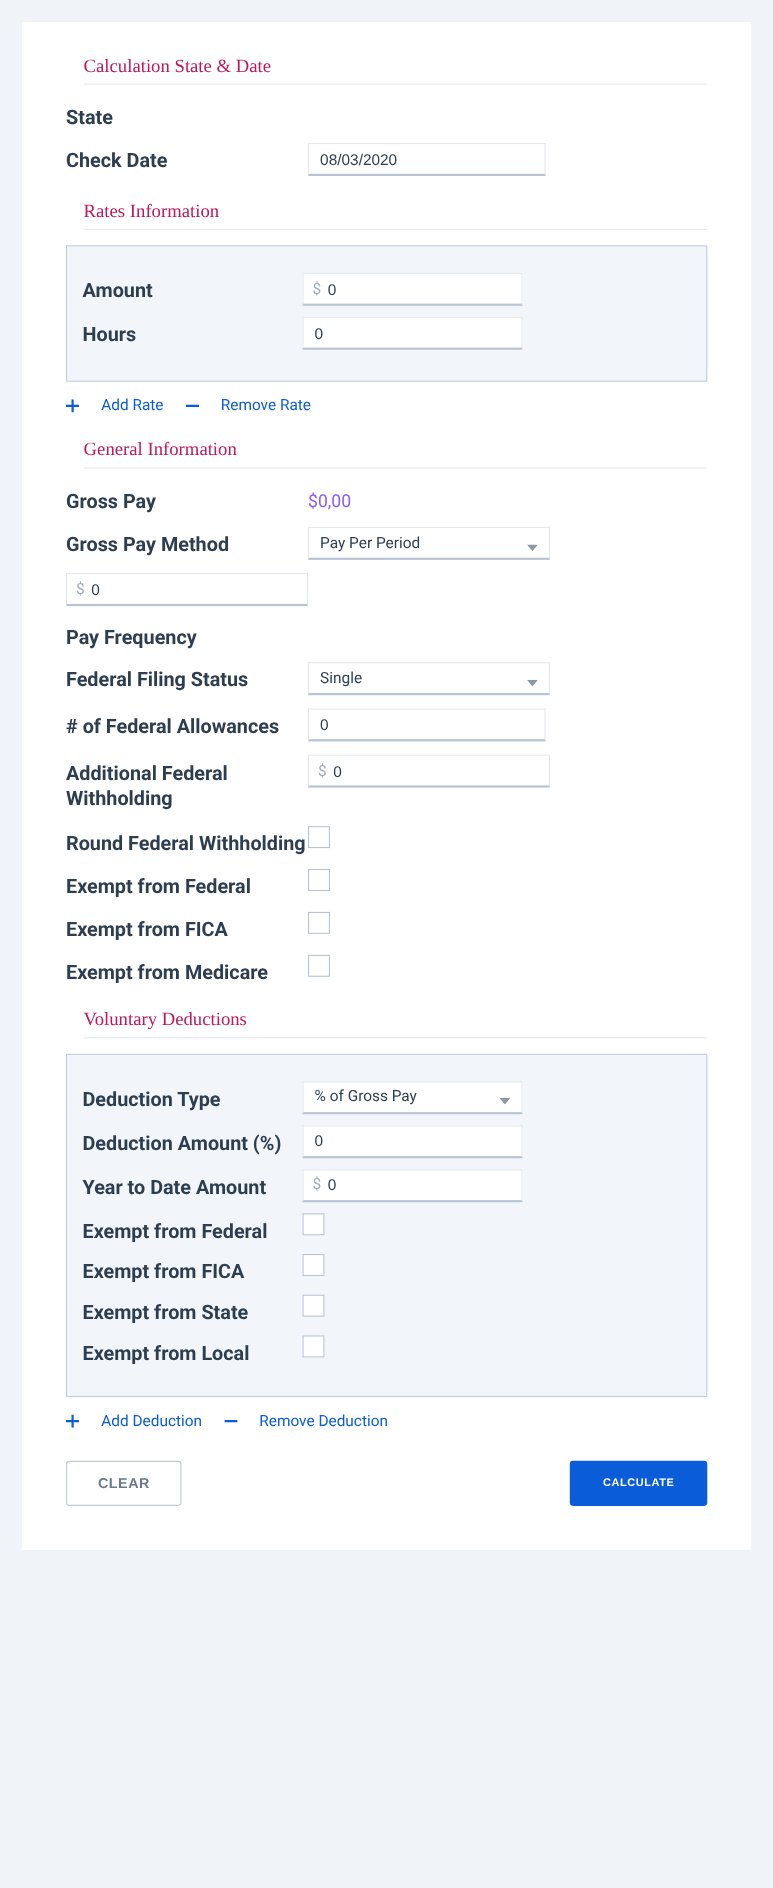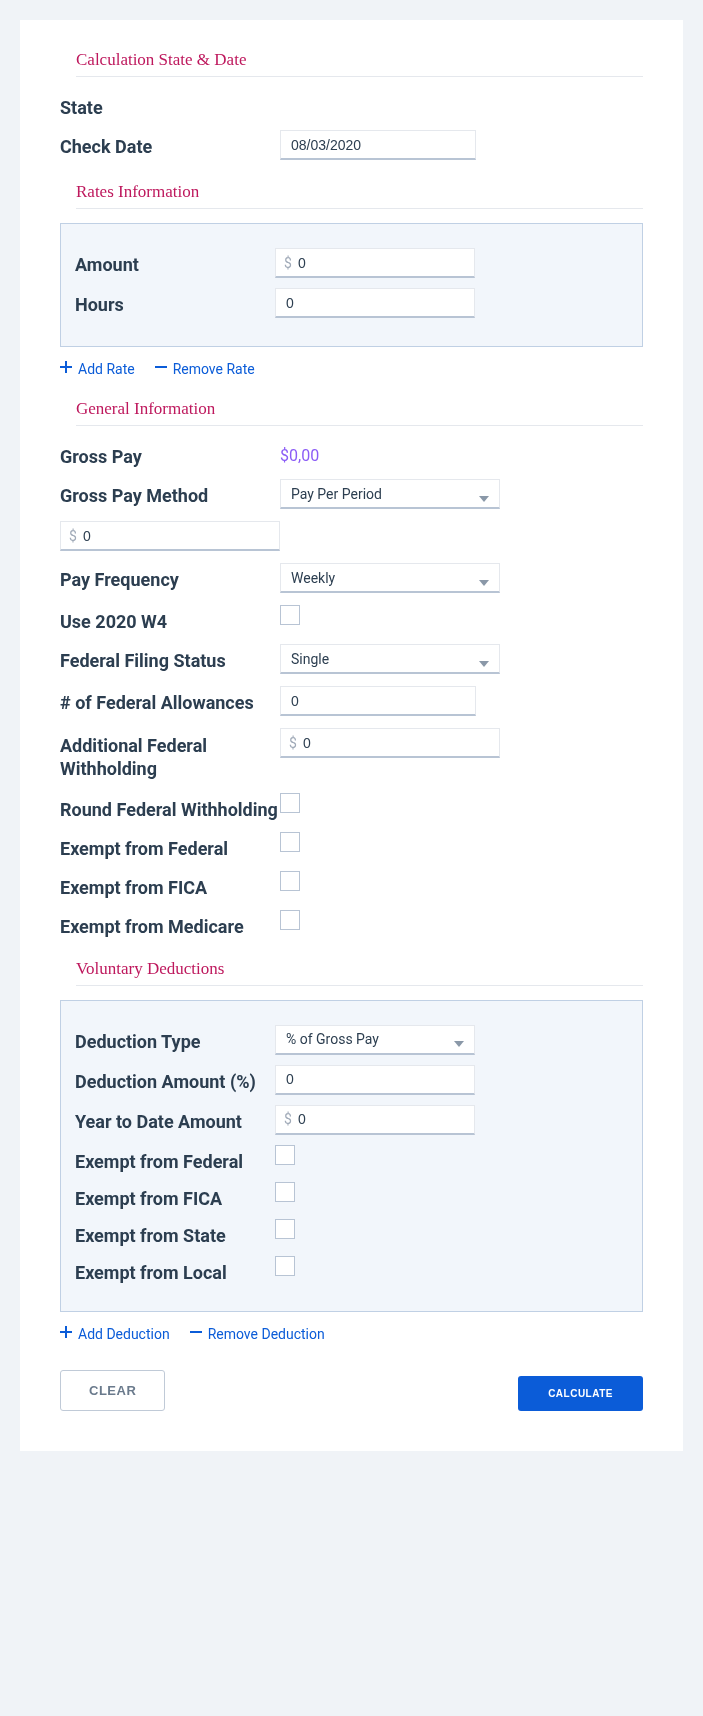--- a/index.html
+++ b/index.html
@@ -48,21 +48,21 @@
     color: #2c3e50;
     font-size: 14px;
     line-height: 1.6;
     padding-top: 4px;
   }
   .state-link {
     color: #0b5cd8;
     text-decoration: underline;
   }
   .text-input, .date-input {
-    width: 196px;
+    width: 216px;
     height: 30px;
     border: 1px solid #e5e8ed;
     border-bottom: 2px solid #b8c4d4;
     background: #fff;
     padding: 0 10px;
     font-size: 14px;
     color: #2c3e50;
     outline: none;
   }
   .currency-wrap {
@@ -133,21 +133,22 @@
   .subbox .select-wrap {
     width: 200px;
   }
   .link-row {
     display: flex;
     gap: 20px;
     margin: 14px 0 4px 0;
   }
   .action-link {
     display: inline-flex;
-    gap: 6px;
+    align-items: center;
+    gap: 20px;
     color: #0b5cd8;
     font-size: 14px;
     cursor: pointer;
     font-weight: 400;
   }
   .action-link .ico {
     display: inline-flex;
     width: 12px;
     height: 12px;
     align-items: center;
@@ -155,21 +156,20 @@
   }
   .plain-value {
     font-size: 16px;
     color: #8b5cf6;
     padding-top: 6px;
   }
   .button-row {
     display: flex;
     justify-content: space-between;
     margin-top: 28px;
-    align-items: flex-end;
   }
   .btn-clear {
     border: 1px solid #c0cad7;
     background: #fff;
     color: #6a7a8c;
     font-weight: 700;
     letter-spacing: 0.5px;
     padding: 12px 28px;
     font-size: 13px;
     cursor: pointer;
@@ -272,36 +272,22 @@
       <div class="input-col">
         <div class="currency-wrap">
           <span class="currency-symbol">$</span>
           <input class="currency-input" value="0" style="">
         </div>
       </div>
     </div>
 
     <div class="row">
       <div class="label-col">Pay Frequency</div>
-      <div class="input-col">
-        <div class="select-wrap">
-          <span class="select-value">Weekly</span>
-          <span class="chevron">
-            <svg viewBox="0 0 10 6" width="10" height="6">
-                <path d="M0 0l5 6 5-6z" fill="#8a98a8"></path>
-              </svg>
-          </span>
-        </div>
-      </div>
-    </div>
-
-    <div class="row">
-      <div class="label-col">Use 2020 W4</div>
-      <div class="input-col"><span class="checkbox"></span></div>
-    </div>
+    </div>
+
 
     <div class="row">
       <div class="label-col">Federal Filing Status</div>
       <div class="input-col">
         <div class="select-wrap">
           <span class="select-value">Single</span>
           <span class="chevron">
             <svg viewBox="0 0 10 6" width="10" height="6">
                 <path d="M0 0l5 6 5-6z" fill="#8a98a8"></path>
               </svg>

